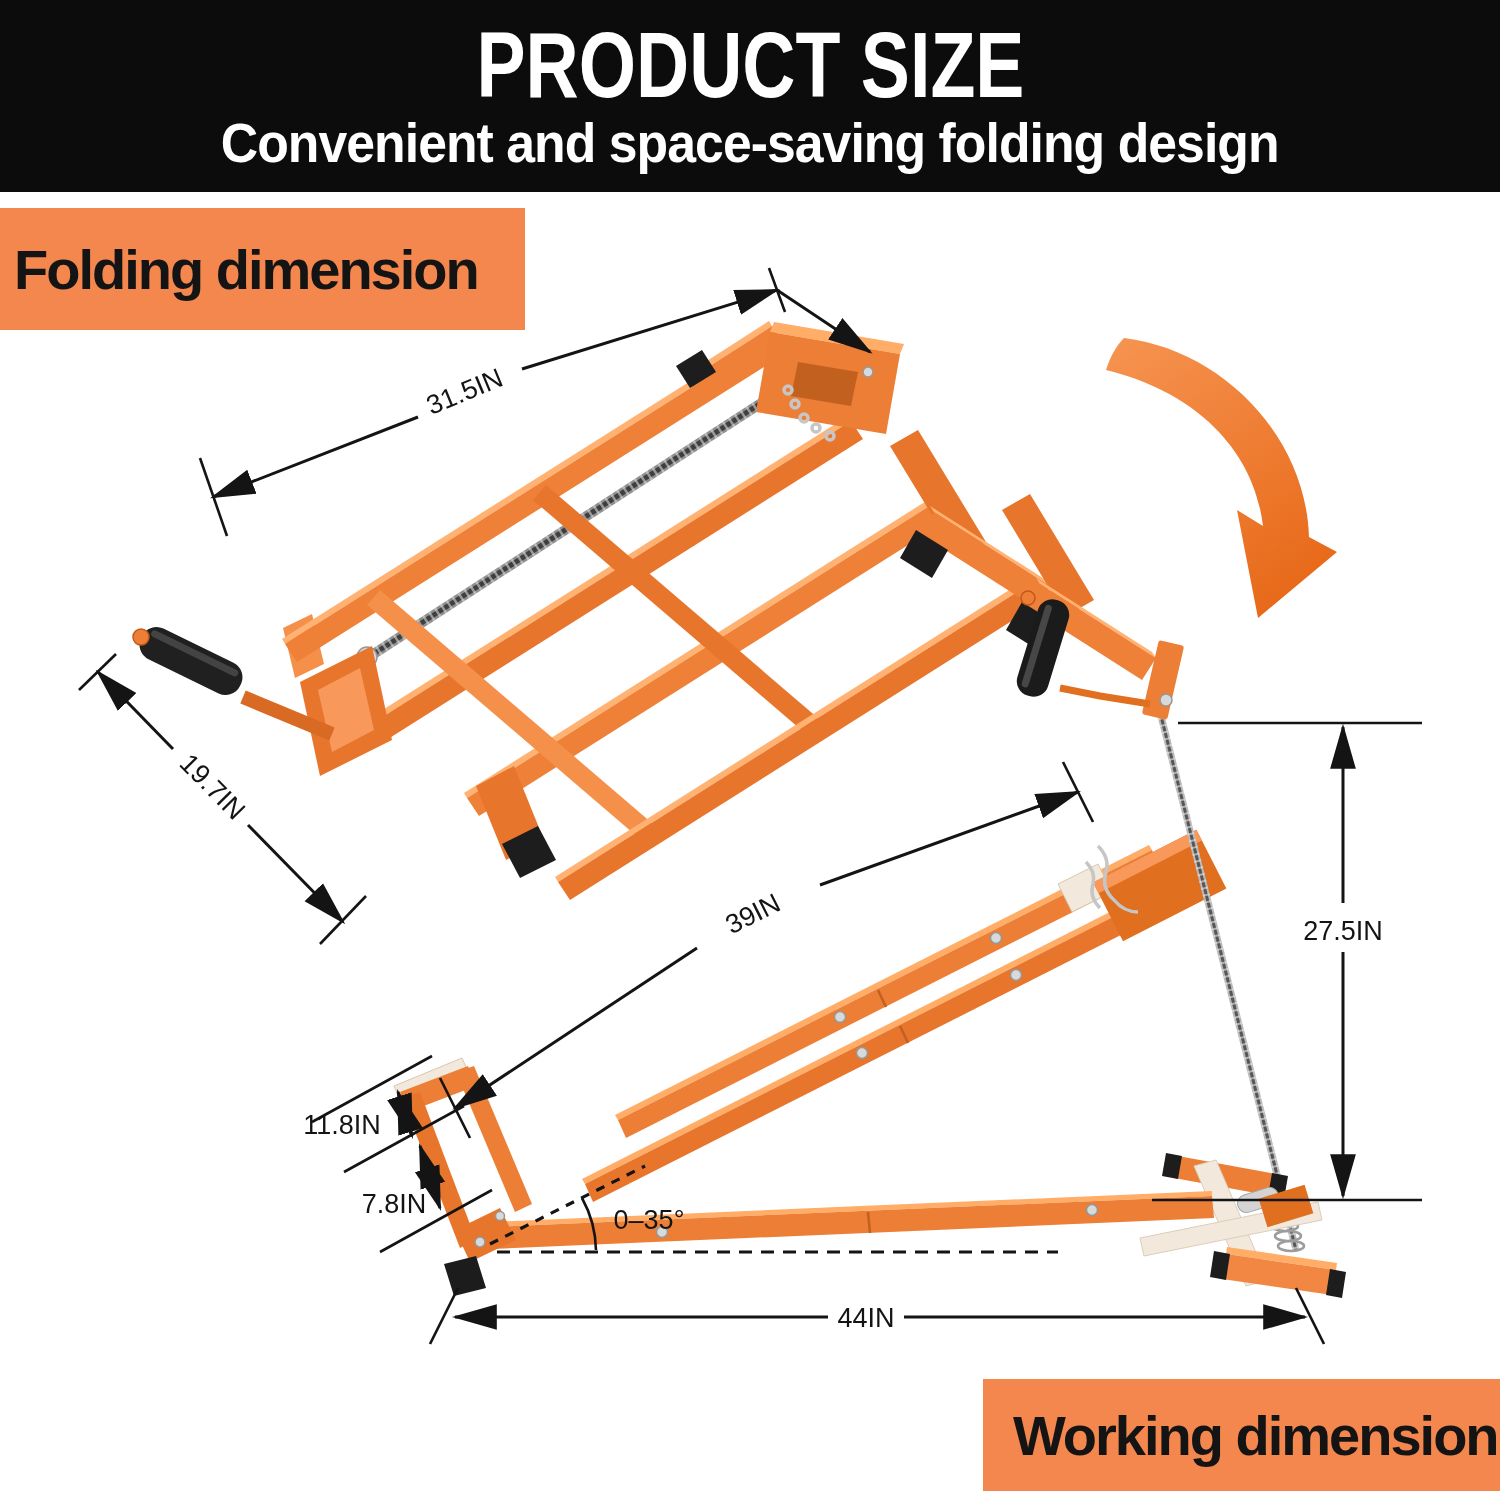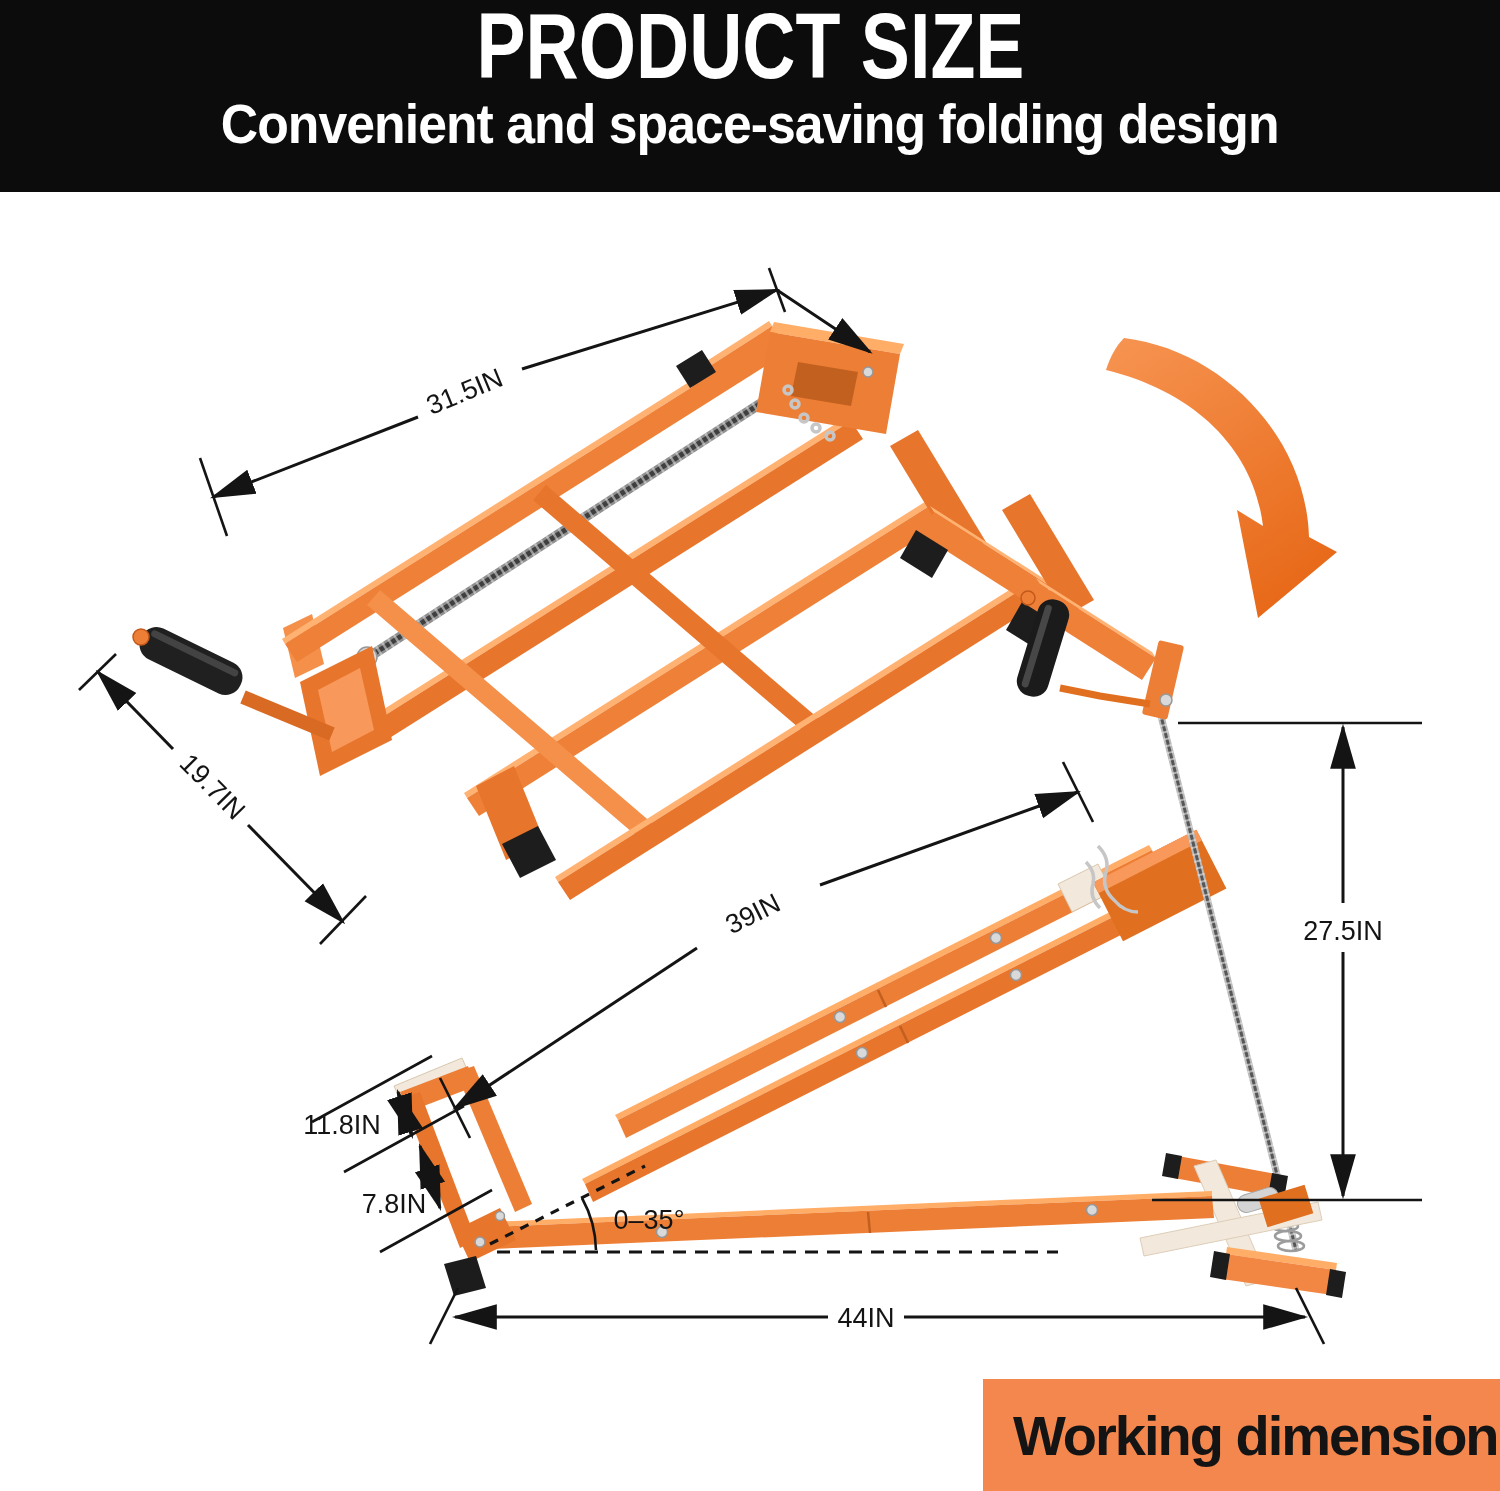--- a/index.html
+++ b/index.html
@@ -1,19 +1,19 @@
 <!DOCTYPE html>
 <html><head>
 <meta charset="utf-8">
 <style>
   html,body{margin:0;padding:0;background:#ffffff}
   .canvas{position:relative;width:1500px;height:1491px;background:#ffffff;overflow:hidden;
           font-family:"Liberation Sans",sans-serif}
   .header{position:absolute;left:0;top:0;width:1500px;height:192px;background:#0c0c0c;
-          display:flex;flex-direction:column;align-items:center;}
+          display:flex;flex-direction:column;align-items:center;justify-content:center}
   .title{color:#ffffff;font-weight:700;font-size:92px;line-height:1.02;white-space:nowrap;
          transform:scaleX(.80);transform-origin:50% 50%}
   .subtitle{color:#ffffff;font-weight:700;font-size:55px;line-height:1.1;letter-spacing:-1px;
             white-space:nowrap;transform:scaleX(.94);transform-origin:50% 50%}
   .tag{position:absolute;background:#f4874e;color:#141414;font-weight:700;display:flex;
        align-items:center;letter-spacing:-2px;white-space:nowrap}
   .tag-folding{left:0;top:208px;width:511px;height:122px;font-size:56px;padding-left:14px}
   .tag-working{left:983px;top:1379px;width:517px;height:112px;font-size:56px;padding-left:30px}
   svg.scene{position:absolute;left:0;top:0;width:1500px;height:1491px}
   .dim{stroke:#141414;stroke-width:3;fill:none}
@@ -27,20 +27,21 @@
 </head>
 <body>
 
 <div class="canvas">
 
   <div class="header">
     <div class="title">PRODUCT SIZE</div>
     <div class="subtitle">Convenient and space-saving folding design</div>
   </div>
 
+  <div class="tag tag-folding">Folding dimension</div>
   <div class="tag tag-working">Working dimension</div>
 
   <svg class="scene" viewBox="0 0 1500 1491">
     <defs>
       <marker id="arr" viewBox="0 0 14 10" refX="13" refY="5" markerWidth="15" markerHeight="11" orient="auto-start-reverse">
           <path d="M0,1 L14,5 L0,9 Z" fill="#141414"></path>
         </marker>
       <linearGradient id="curveGrad" gradientUnits="userSpaceOnUse" x1="1120" y1="340" x2="1300" y2="600">
         <stop offset="0" stop-color="#f69350"></stop>
           <stop offset="1" stop-color="#e76817"></stop>

